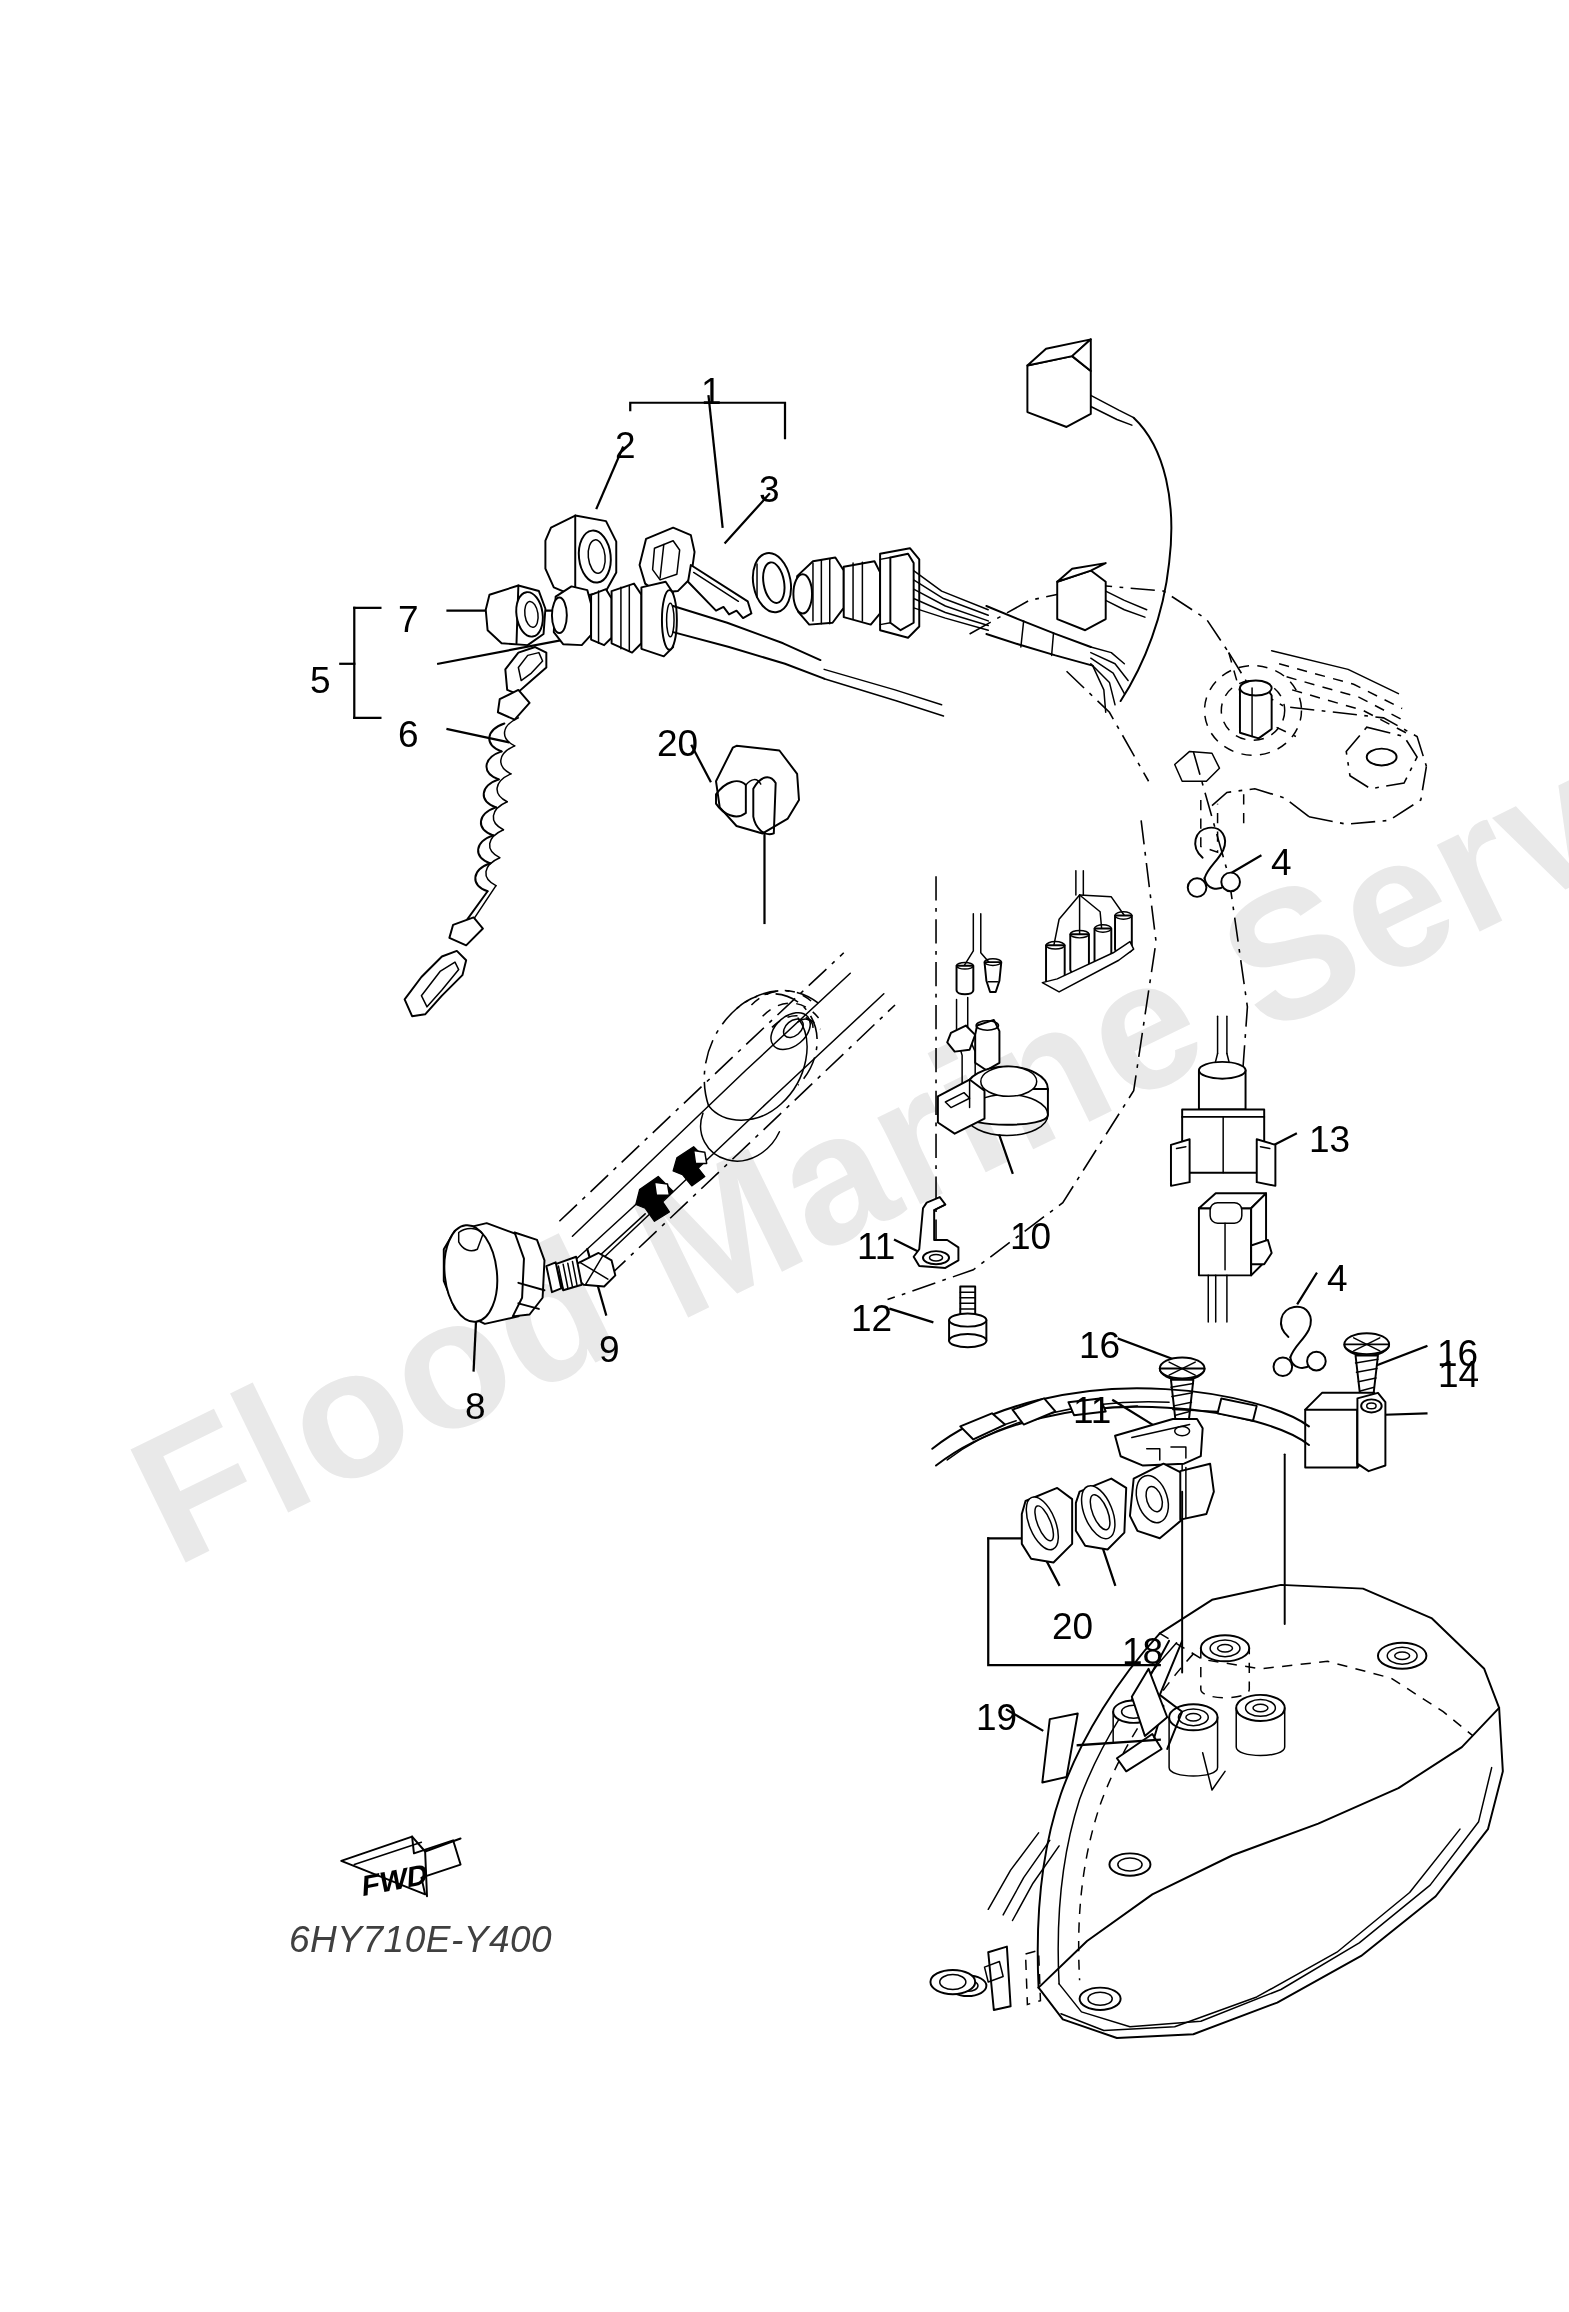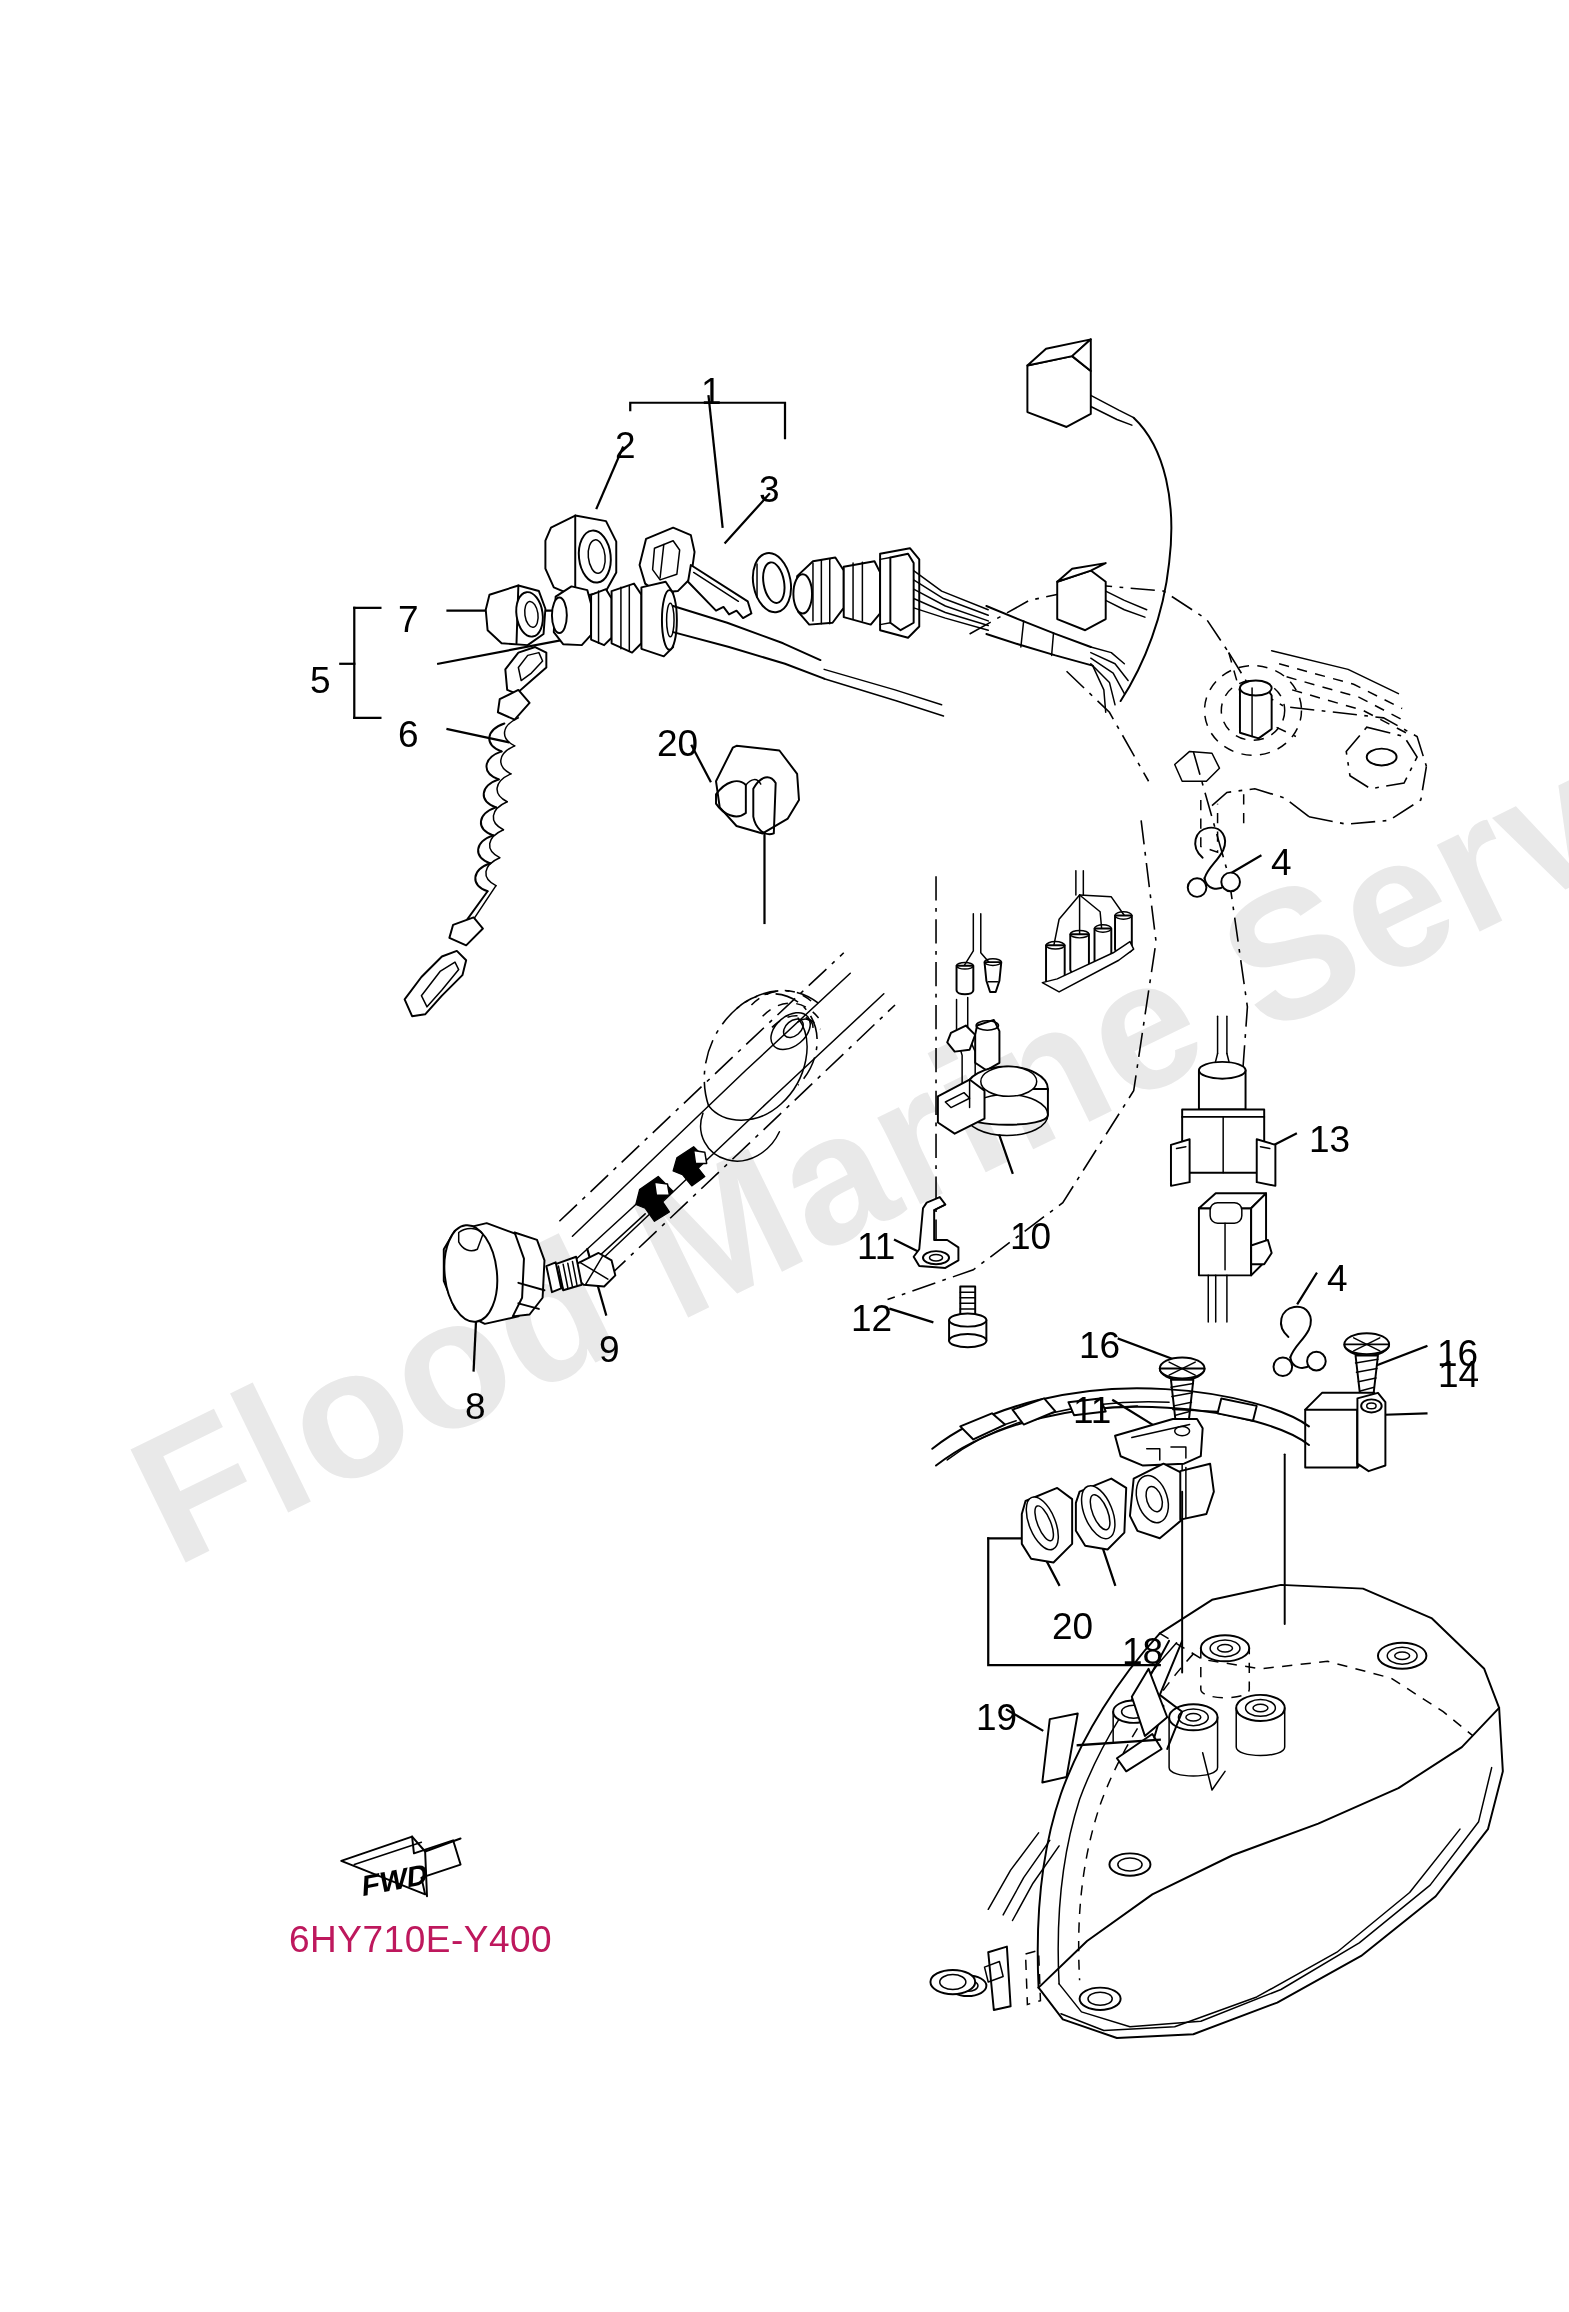--- a/index.html
+++ b/index.html
@@ -112,22 +112,23 @@
   }
   
   #diagram-code {
     position: absolute;
     left: 289px;
     top: 1919px;
     z-index: 20;
     font-family: "Liberation Sans", sans-serif;
     font-size: 37px;
     letter-spacing: 0.5px;
-    color: #be185d;
+    color: #404040;
     white-space: nowrap;
+    font-style: italic;
   }
   #fwd-label {
     position: absolute;
     left: 362px;
     top: 1864px;
     z-index: 22;
     font-family: "Liberation Sans", sans-serif;
     font-size: 29px;
     font-weight: bold;
     color: #000000;

